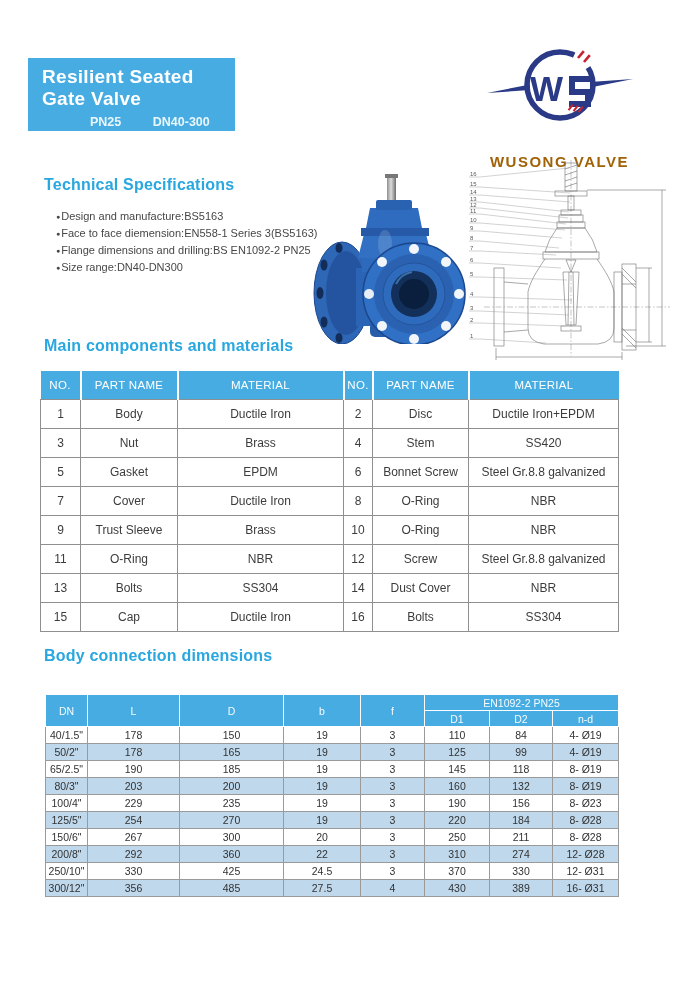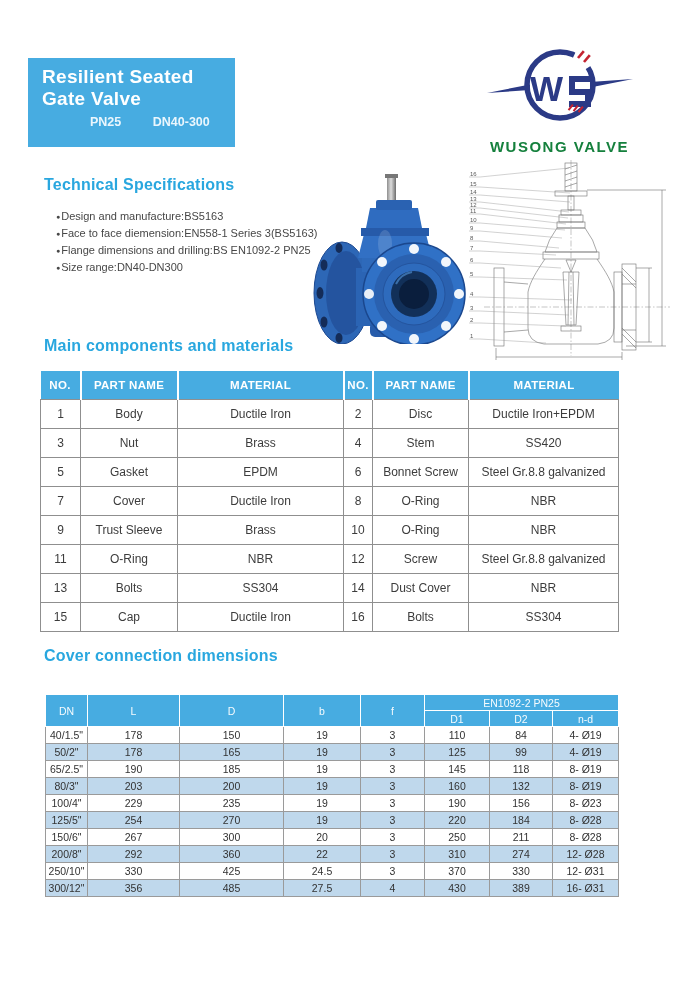--- a/index.html
+++ b/index.html
@@ -2,28 +2,28 @@
 <html><head>
 <meta charset="utf-8">
 <style>
   html,body{margin:0;padding:0;background:#e9e9e9;}
   .page{
     position:relative;width:700px;height:991px;margin:0 auto;background:#ffffff;
     font-family:"Liberation Sans","DejaVu Sans",sans-serif;overflow:hidden;
   }
   
   .title-block{
-    position:absolute;left:28px;top:58px;width:207px;height:89px;
+    position:absolute;left:28px;top:58px;width:207px;height:73px;
     background:#47ACE1;color:#fff;box-sizing:border-box;padding:8px 0 0 14px;
   }
   .title-line{font-size:19px;font-weight:bold;line-height:22px;letter-spacing:.3px;}
   .subtitle{margin-top:5px;font-size:12.5px;font-weight:bold;color:#eaf6fd;}
   .subtitle .pn{margin-right:28px;padding-left:48px;}
   .logo{position:absolute;left:472px;top:40px;width:175px;text-align:center;}
-  .brand{font-size:15px;font-weight:bold;color:#15803d;letter-spacing:1.5px;margin-top:2px;white-space:nowrap;}
+  .brand{font-size:15px;font-weight:bold;color:#a16207;letter-spacing:1.5px;margin-top:17px;white-space:nowrap;}
   
   h2.sec{
     position:absolute;margin:0;font-size:16px;font-weight:600;color:#29A7DF;letter-spacing:.2px;
   }
   .specs-heading{left:44px;top:176px;}
   .components-heading{left:44px;top:337px;}
   .dimensions-heading{left:44px;top:647px;}
   
   .spec-list{position:absolute;left:44px;top:196px;width:275px;margin:12px;padding:0;list-style:none;}
   .spec-list li{font-size:11px;color:#474747;line-height:16.5px;white-space:nowrap;}
@@ -33,21 +33,21 @@
   .valve-drawing{position:absolute;left:466px;top:160px;}
   .valve-drawing .ln{stroke:#6f6f6f;stroke-width:.6;fill:none;}
   .valve-drawing .cl{stroke:#8a8a8a;stroke-width:.5;stroke-dasharray:6 2 1.5 2;fill:none;}
   .valve-drawing .ldr{stroke:#9a9a9a;stroke-width:.45;}
   .valve-drawing text{font-size:6px;fill:#5a5a5a;}
   
   .comp-table{
     position:absolute;left:40px;top:371px;width:578px;border-collapse:collapse;table-layout:fixed;
   }
   .comp-table th{
-    background:#47ACE1;color:#fff;font-size:11.5px;font-weight:bold;height:26px;
+    background:#47ACE1;color:#fff;font-size:11.5px;font-weight:normal;height:26px;
     border-right:2px solid #fff;letter-spacing:.3px;
   }
   .comp-table th:last-child{border-right:none;}
   .comp-table td{
     border:1px solid #8f8f8f;height:26px;text-align:center;font-size:12px;color:#3c3c3c;
     overflow:hidden;white-space:nowrap;
   }
   
   .dim-table{
     position:absolute;left:45px;top:694px;width:573px;border-collapse:collapse;table-layout:fixed;
@@ -326,21 +326,21 @@
           <td>15</td>
           <td>Cap</td>
           <td>Ductile Iron</td>
           <td>16</td>
           <td>Bolts</td>
           <td>SS304</td>
         </tr>
       </tbody>
   </table>
 
-  <h2 class="sec dimensions-heading">Cover connection dimensions</h2>
+  <h2 class="sec dimensions-heading">Body connection dimensions</h2>
   <table class="dim-table">
     <colgroup>
       <col style="width:42px">
         <col style="width:92px">
         <col style="width:104px">
         <col style="width:77px">
       <col style="width:64px">
         <col style="width:65px">
         <col style="width:63px">
         <col style="width:66px">

